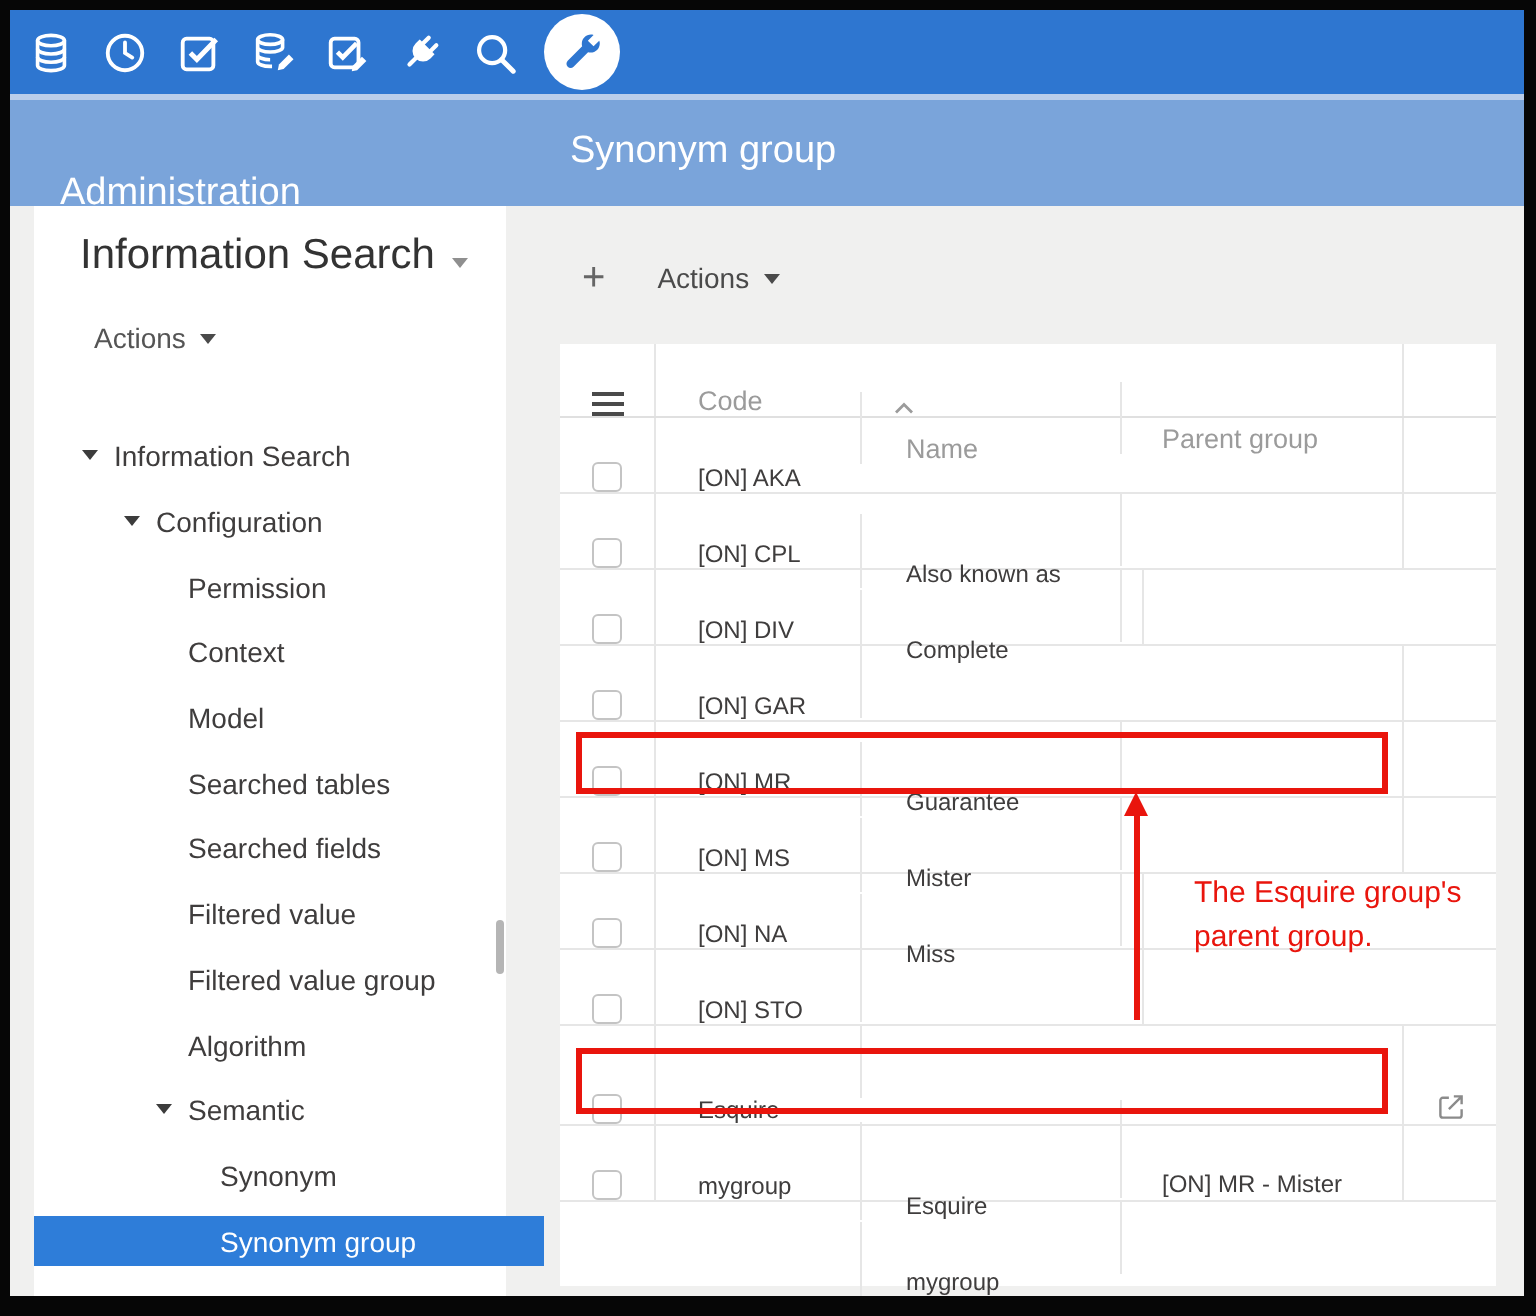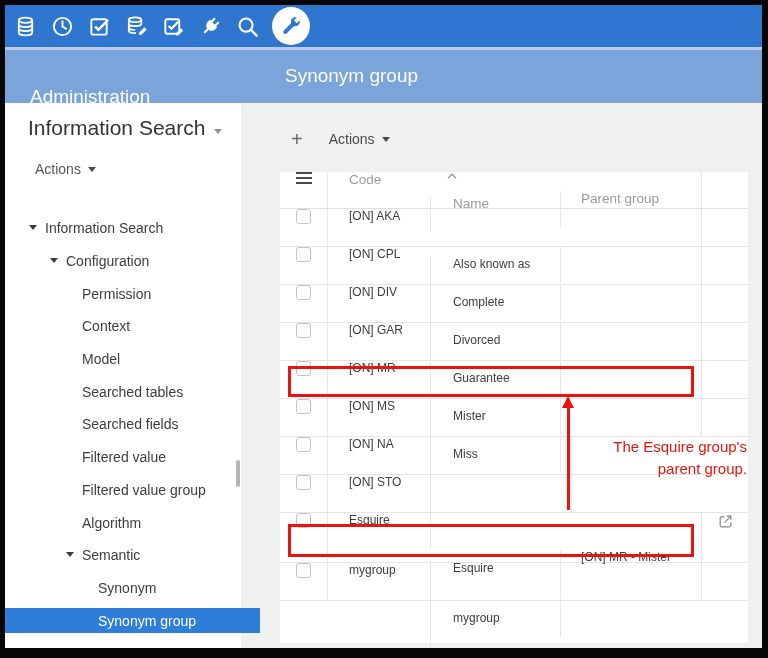--- a/index.html
+++ b/index.html
@@ -21,21 +21,21 @@
   .tb-icon.active svg{width:22px;height:22px;}
   .strip{position:absolute;left:0;top:42px;width:757px;height:3px;background:var(--strip);}
 
   
   .pagehead{position:absolute;left:0;top:45px;width:757px;height:53px;background:var(--header-bg);}
   .pagehead .title{position:absolute;top:15px;color:#fff;font-size:19px;font-weight:400;}
   .pagehead .t-left{left:25px;margin-top:21px;}
   .pagehead .t-right{left:280px;}
 
   
-  .sidebar{position:absolute;left:0;top:98px;width:236px;height:545px;background:#fff;}
+  .sidebar{position:absolute;left:12px;top:98px;width:236px;height:545px;background:#fff;}
   .sb-title{position:absolute;left:23px;top:13px;font-size:21px;color:#333;}
   .sb-title-caret{position:absolute;left:209px;top:26px;width:0;height:0;border-left:4px solid transparent;border-right:4px solid transparent;border-top:5px solid #8f8f8f;cursor:pointer;}
   .sb-actions{position:absolute;left:30px;top:58px;font-size:14px;color:#555;cursor:pointer;display:flex;align-items:center;gap:7px;}
   .caret{width:0;height:0;border-left:4px solid transparent;border-right:4px solid transparent;border-top:5px solid #4a4a4a;display:inline-block;}
   .tree{position:absolute;left:0;top:109px;width:255px;}
   .tree-item{position:relative;display:flex;align-items:center;height:32.7px;font-size:14px;color:var(--cell-text);cursor:pointer;white-space:nowrap;}
   .tree-item .tree-caret{position:absolute;top:50%;margin-top:-3px;width:0;height:0;border-left:4px solid transparent;border-right:4px solid transparent;border-top:5px solid #3c3c3c;}
   .tree-item.lvl0{padding-left:40px;} .tree-item.lvl0 .tree-caret{left:24px;}
   .tree-item.lvl1{padding-left:61px;} .tree-item.lvl1 .tree-caret{left:45px;}
   .tree-item.lvl2{padding-left:77px;} .tree-item.lvl2 .tree-caret{left:61px;}
@@ -44,42 +44,42 @@
   .sb-thumb{position:absolute;right:1px;top:357px;width:4px;height:27px;background:#b5b5b5;border-radius:2px;cursor:pointer;}
 
   
   .main-toolbar{position:absolute;left:275px;top:110px;height:48px;display:flex;align-items:center;}
   .plus-btn{margin-left:11px;font-size:20px;color:#666;cursor:pointer;line-height:1;}
   .actions-btn{margin-left:26px;font-size:14px;color:#4a4a4a;cursor:pointer;display:flex;align-items:center;gap:7px;}
 
   
   .panel{position:absolute;left:275px;top:167px;width:468px;height:471px;background:#fff;}
   .thead{display:flex;height:37px;align-items:center;border-bottom:1px solid #e0e0e0;color:var(--muted);font-size:13.5px;}
-  .cell{height:100%;display:flex;align-items:flex-start;gap:47px;}
+  .cell{height:100%;display:flex;align-items:flex-end;gap:47px;}
   .c-check{width:47px;} .c-code{width:103px;padding-left:21px;border-left:1px solid var(--border);}
   .c-name{width:130px;padding-left:22px;border-left:1px solid var(--border);margin-top:48px;}
   .c-parent{width:141px;padding-left:20px;border-left:1px solid var(--border);margin-top:37px;}
   .c-icon{width:47px;border-left:1px solid var(--border);justify-content:center;}
   .thead .c-check{justify-content:center;}
   .hamburger{width:16px;display:flex;flex-direction:column;gap:3px;cursor:pointer;}
   .hamburger i{display:block;height:2px;background:#4a4a4a;}
   .sort{margin-left:18px;display:flex;} .sort svg{width:12px;height:8px;}
   .trow{display:flex;height:38px;border-bottom:1px solid var(--border);font-size:12px;color:var(--cell-text);cursor:pointer;background:#fff;}
   .trow:nth-child(9){height:50px;}
   .trow .c-check{justify-content:center;}
   .cb{width:15px;height:15px;border:1px solid #c4c4c4;border-radius:3px;background:#fff;cursor:pointer;}
   .open-icon{width:17px;height:17px;cursor:pointer;} .open-icon svg{width:17px;height:17px;}
 
   
   .ann{position:absolute;pointer-events:none;}
   .ann-box1{left:283px;top:361px;width:406px;height:31px;border:3px solid var(--red);}
   .ann-box2{left:283px;top:519px;width:406px;height:33px;border:3px solid var(--red);}
   .ann-line{left:562px;top:402px;width:3px;height:103px;background:var(--red);}
   .ann-head{left:557px;top:391px;width:0;height:0;border-left:6.5px solid transparent;border-right:6.5px solid transparent;border-bottom:12px solid var(--red);}
-  .ann-text{left:592px;top:431px;width:150px;font-size:15px;line-height:21.5px;color:var(--red);text-align:right;}
+  .ann-text{left:592px;top:431px;width:150px;font-size:15px;line-height:21.5px;color:var(--red);}
 </style>
 </head>
 <body>
 
 <div class="outer">
   <div class="frame">
 
     <div class="topbar">
       <div class="icons">
           <div class="tb-icon">
@@ -252,21 +252,20 @@
             <div class="cell c-code">[ON] CPL</div>
             <div class="cell c-name">Complete</div>
             <div class="cell c-parent"></div>
             <div class="cell c-icon"></div>
           </div>
           <div class="trow">
             <div class="cell c-check">
               <span class="cb"></span>
             </div>
             <div class="cell c-code">[ON] DIV</div>
-            <div class="cell c-name">Divorced</div>
             <div class="cell c-parent"></div>
             <div class="cell c-icon"></div>
           </div>
           <div class="trow">
             <div class="cell c-check">
               <span class="cb"></span>
             </div>
             <div class="cell c-code">[ON] GAR</div>
             <div class="cell c-name">Guarantee</div>
             <div class="cell c-parent"></div>

